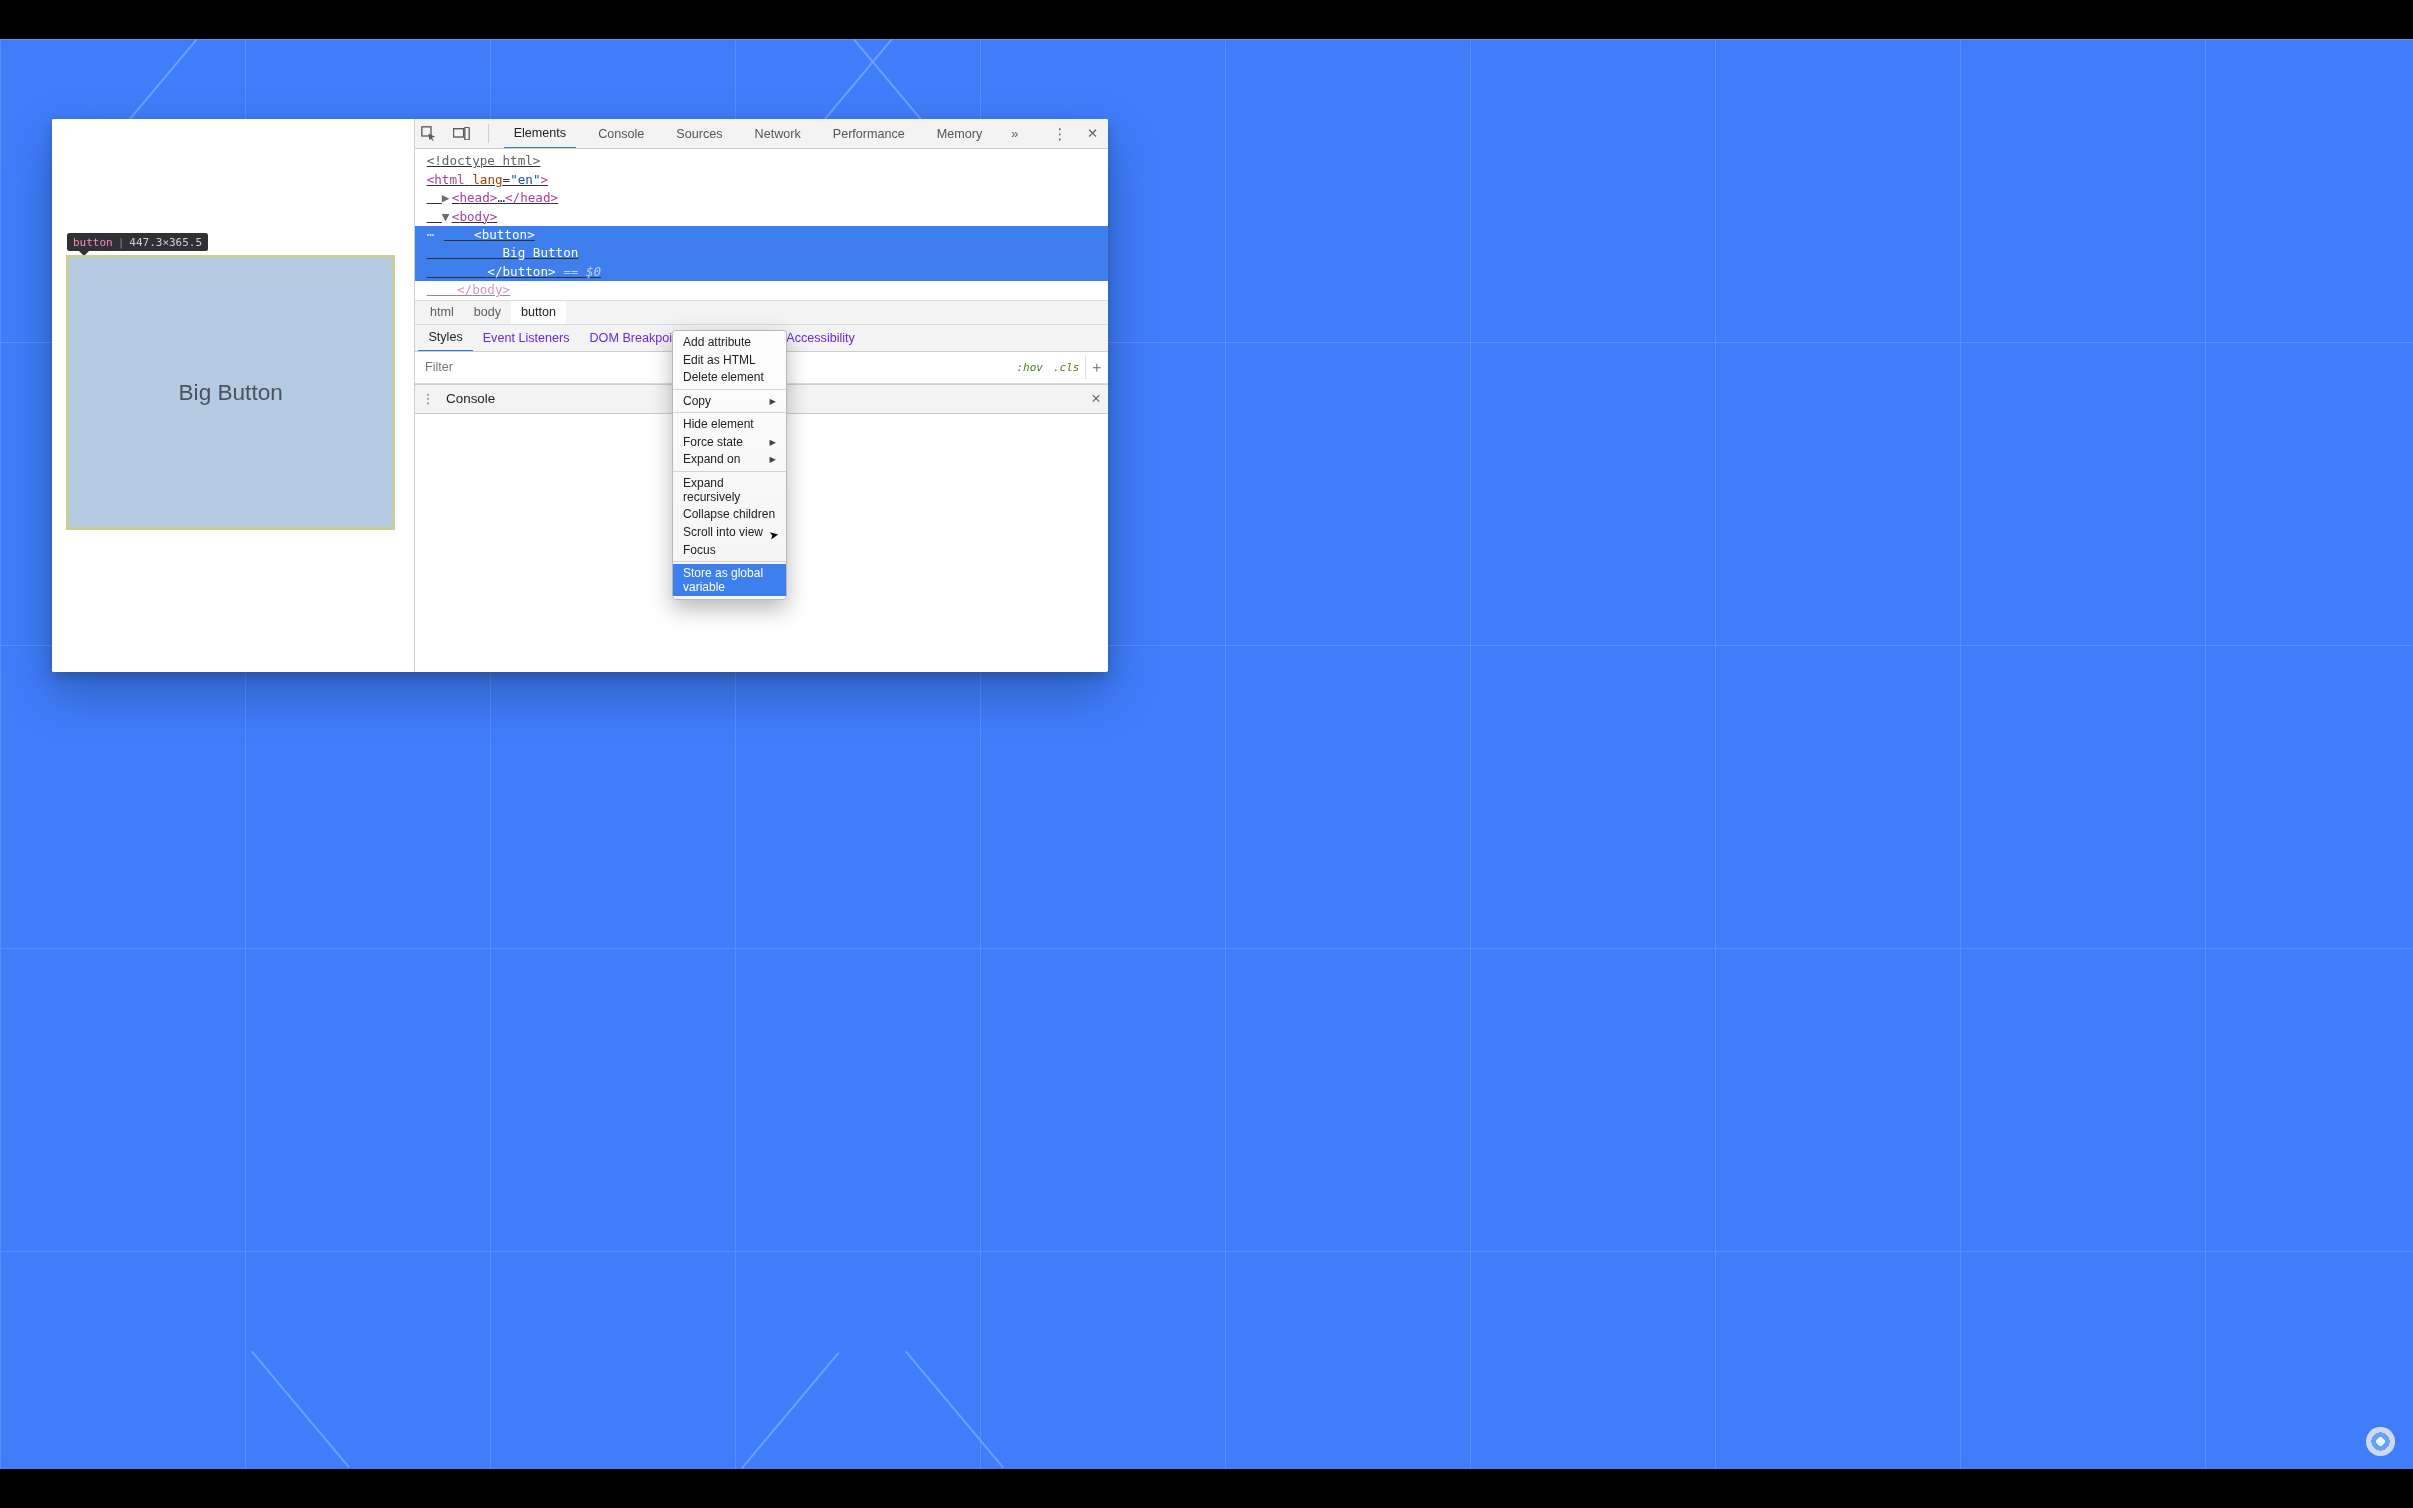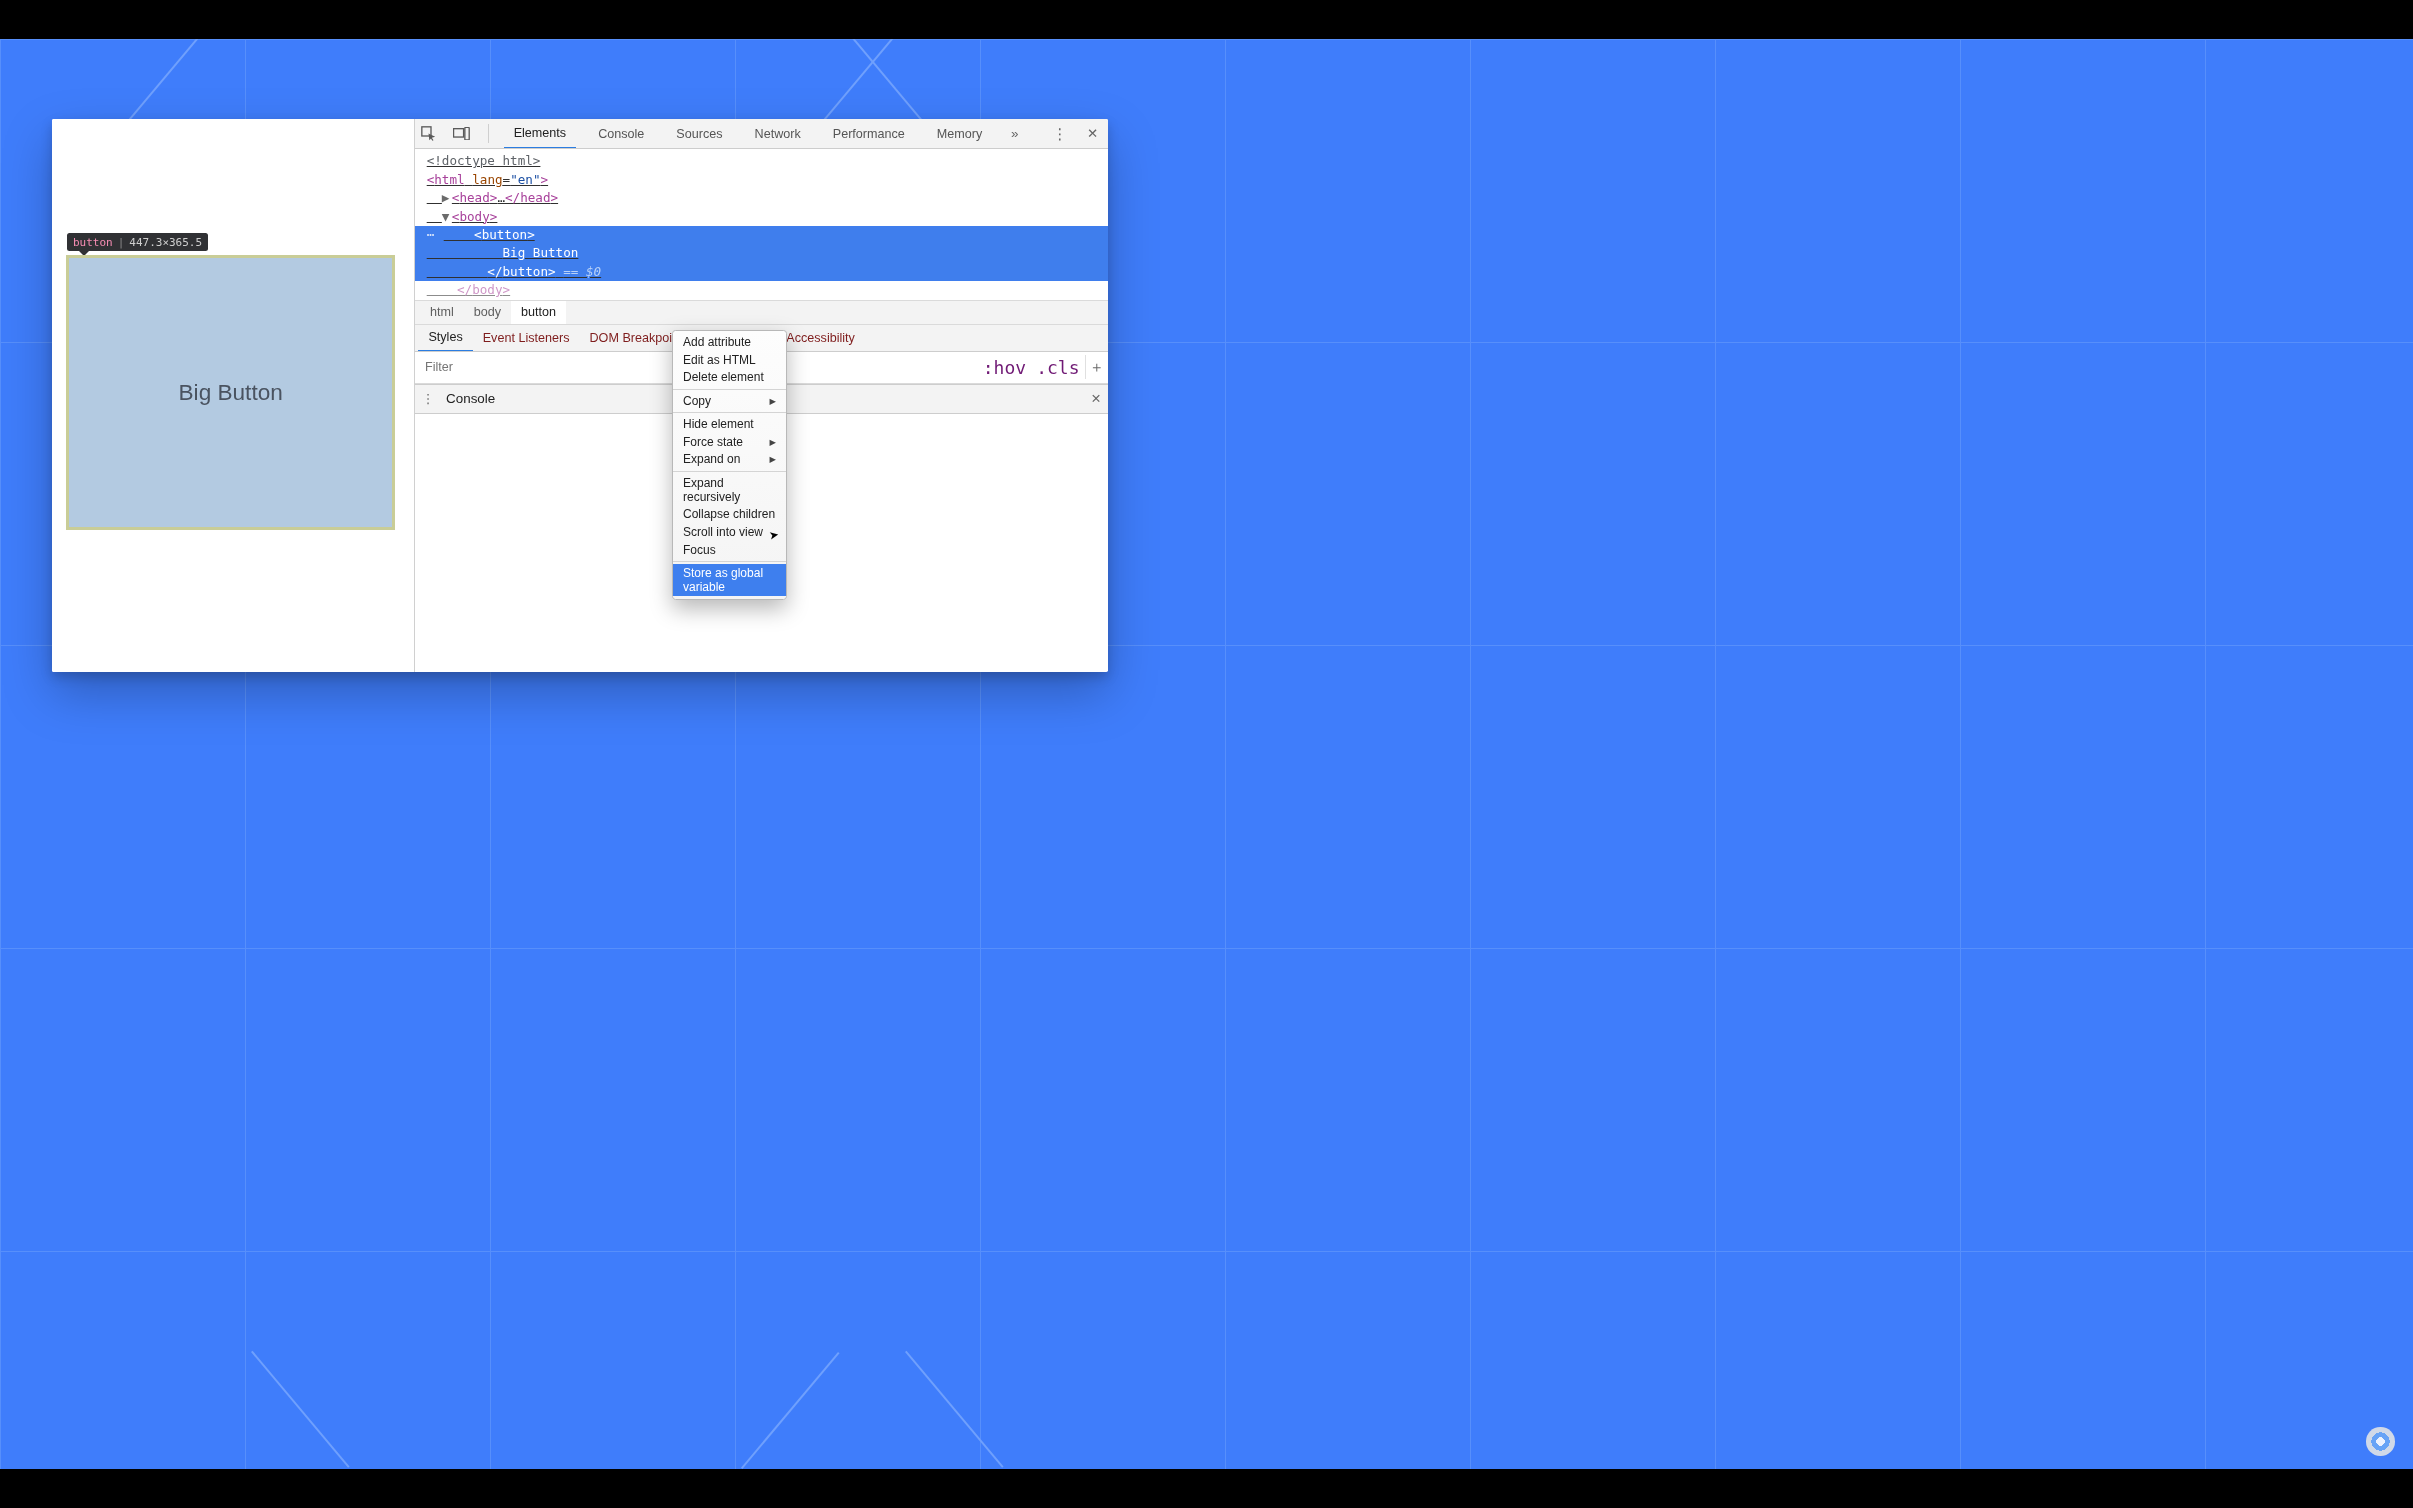--- a/index.html
+++ b/index.html
@@ -195,21 +195,21 @@
     background: #F3F3F3;
     border-bottom: 0.8px solid #CDCDCD;
     display: flex; align-items: stretch;
     padding-left: 3.4px;
     gap: 0;
     font-size: 12.6px;
   }
   .styles-tabs .s-tab {
     padding: 0 10px;
     display:flex; align-items:center;
-    color:#7f1d1d;
+    color:#6d28d9;
   }
   .styles-tabs .s-tab.active {
     color: #222;
     border-bottom: 1.7px solid #2B7DE1;
   }
 
   .filter-row {
     height: 32px;
     border-bottom: 0.8px solid #DADADA;
     display: flex; align-items: center;
@@ -219,23 +219,24 @@
   .filter-row input {
     border: none; outline: none;
     padding: 0 10px;
     font-size: 12.6px;
     color: #888;
     flex: 1;
     background: transparent;
   }
   .filter-row .pill {
     font-family: Menlo, monospace;
-    color: #701a75;
+    color: #4d7c0f;
     padding: 1.7px 5px;
-    font-size: 18px;
+    font-size: 11px;
+    font-style: italic;
   }
   .filter-row .plus {
     width: 23.5px; text-align:center; font-size: 15px; color:#6a6a6a;
     border-left: 0.8px solid #e0e0e0;
     padding: 2.5px 0;
   }
 
   .console-header {
     height: 30px;
     background: #F3F3F3;

